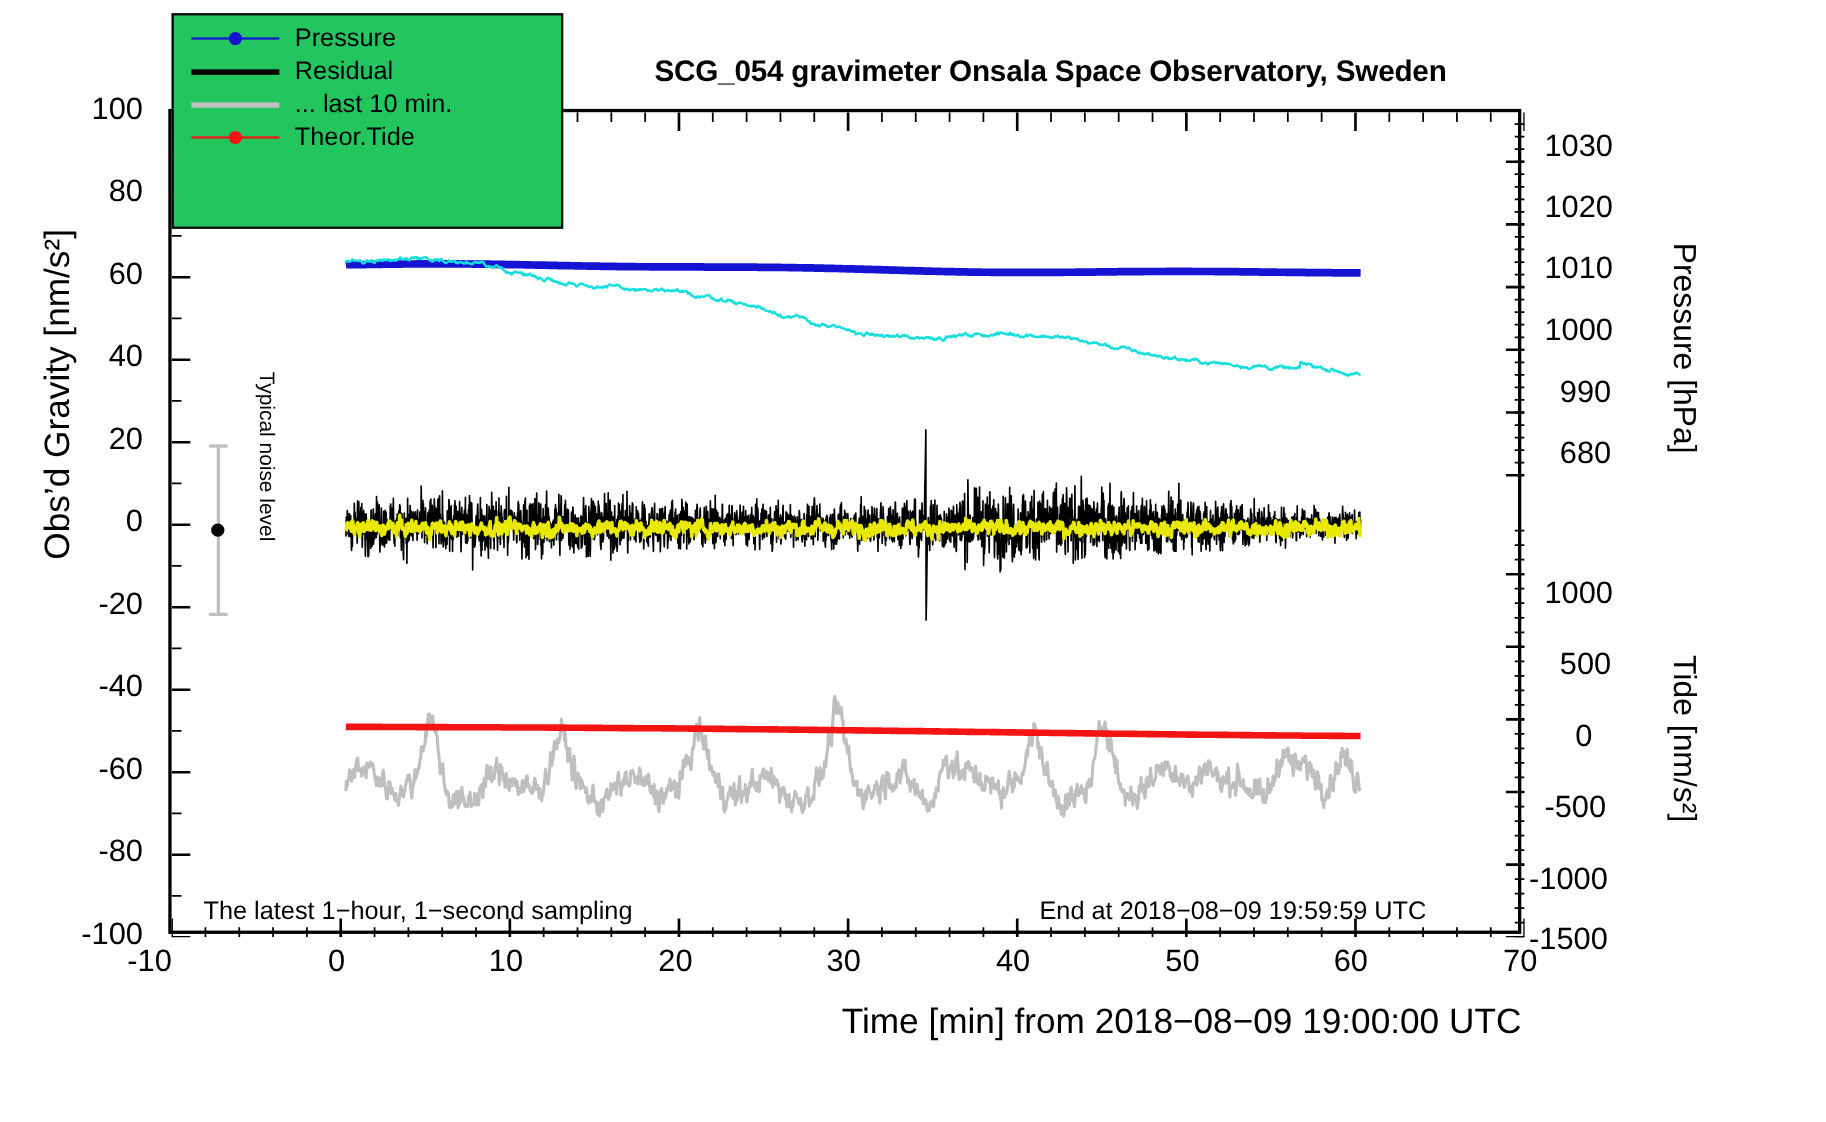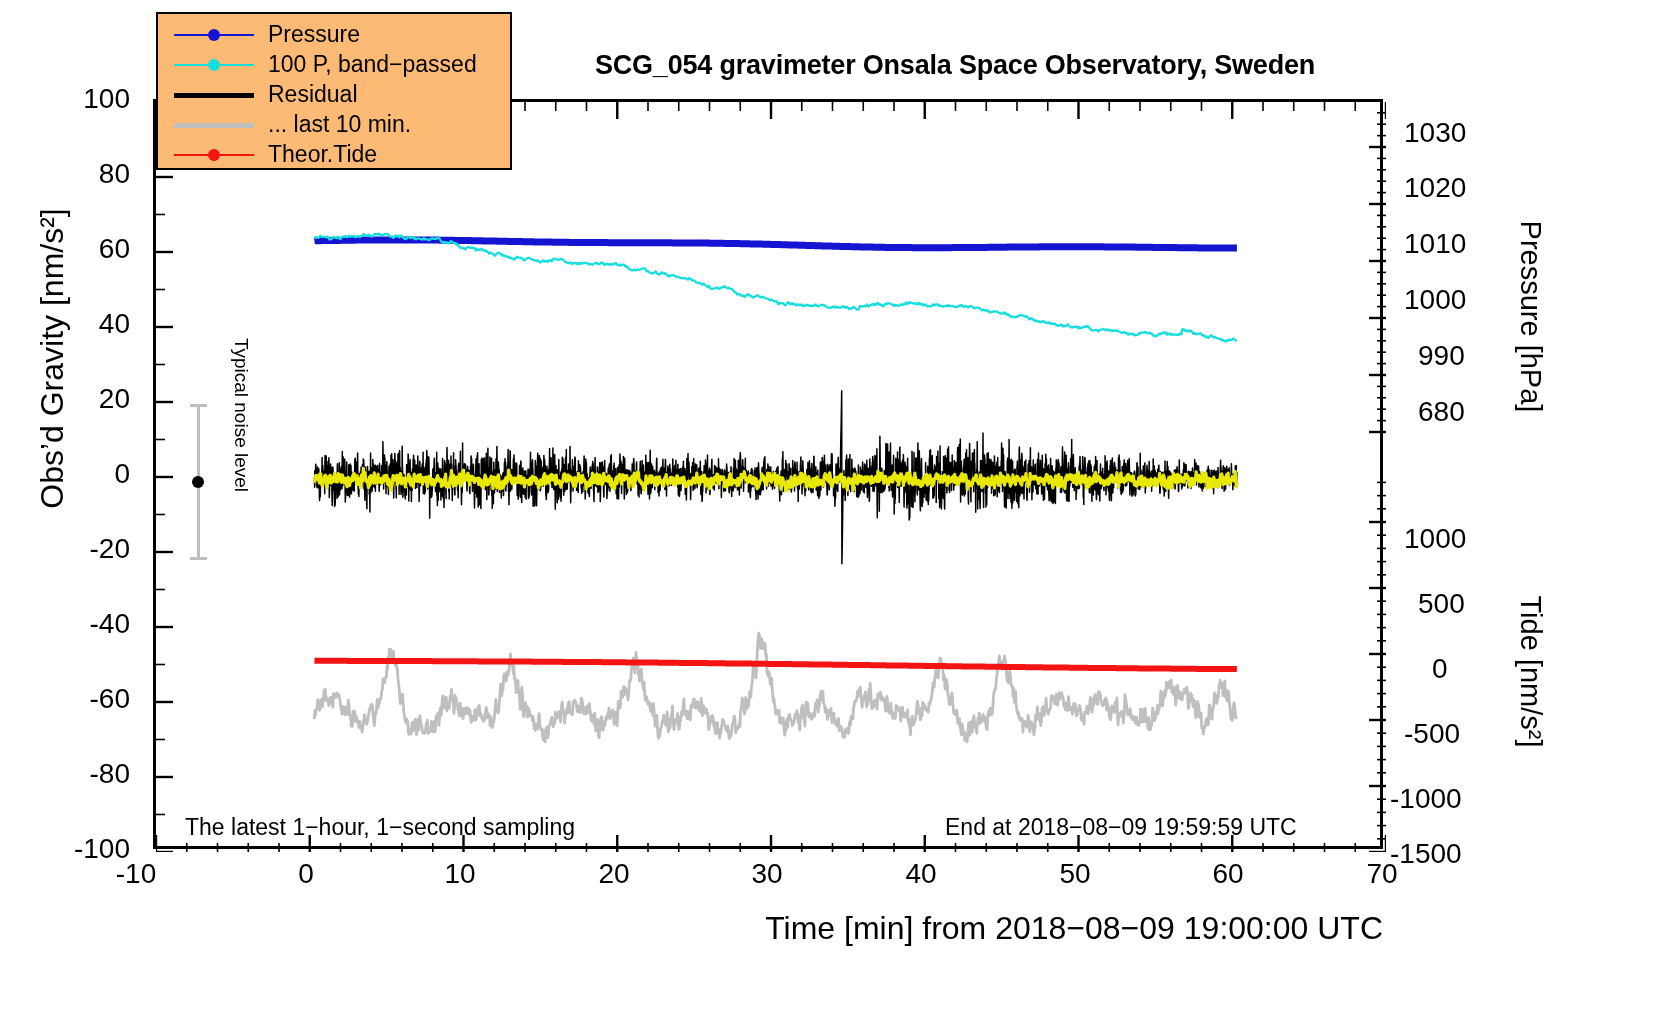--- a/index.html
+++ b/index.html
@@ -22,21 +22,21 @@
   .yl{text-align:right;width:100px;}
   .yr{text-align:left;width:110px;}
   .xl{text-align:center;width:120px;}
 
   
   .note{position:absolute;font-size:23px;font-weight:normal;white-space:nowrap;}
   #note-left{left:185px;top:814px;}
   #note-right{left:945px;top:814px;}
 
   
-  #legend{position:absolute;left:156px;top:12px;width:356px;height:158px;border:2px solid #000;background:#fdba74;box-sizing:border-box;padding:6px 0 0 0;}
+  #legend{position:absolute;left:156px;top:12px;width:356px;height:196px;border:2px solid #000;background:#22c55e;box-sizing:border-box;padding:6px 0 0 0;}
   .lrow{display:flex;align-items:center;height:29px;margin:0 0 1px 0;}
   .lkey{width:80px;height:20px;position:relative;margin-left:16px;flex:none;}
   .lkey .ln{position:absolute;left:0;top:9px;width:80px;height:2px;}
   .lkey .ln.thick{height:5px;top:8px;}
   .lkey .dot{position:absolute;left:34px;top:4px;width:12px;height:12px;border-radius:50%;}
   .ltxt{font-size:23px;margin-left:14px;white-space:nowrap;}
 
   
   #noise{position:absolute;left:188px;top:404px;width:20px;height:156px;}
   #noise .bar{position:absolute;left:9px;top:0;width:3px;height:156px;background:#bfbfbf;}
@@ -294,27 +294,20 @@
   <div id="legend">
     <div class="lrow">
       <span class="lkey">
           <span class="ln" style="background:#1414d2"></span>
           <span class="dot" style="background:#1414d2"></span>
         </span>
       <span class="ltxt">Pressure</span>
     </div>
     <div class="lrow">
       <span class="lkey">
-          <span class="ln" style="background:#17dede"></span>
-          <span class="dot" style="background:#17dede"></span>
-        </span>
-      <span class="ltxt">100 P, band−passed</span>
-    </div>
-    <div class="lrow">
-      <span class="lkey">
           <span class="ln thick" style="background:#000"></span>
         </span>
       <span class="ltxt">Residual</span>
     </div>
     <div class="lrow">
       <span class="lkey">
           <span class="ln thick" style="background:#bfbfbf"></span>
         </span>
       <span class="ltxt">... last 10 min.</span>
     </div>

